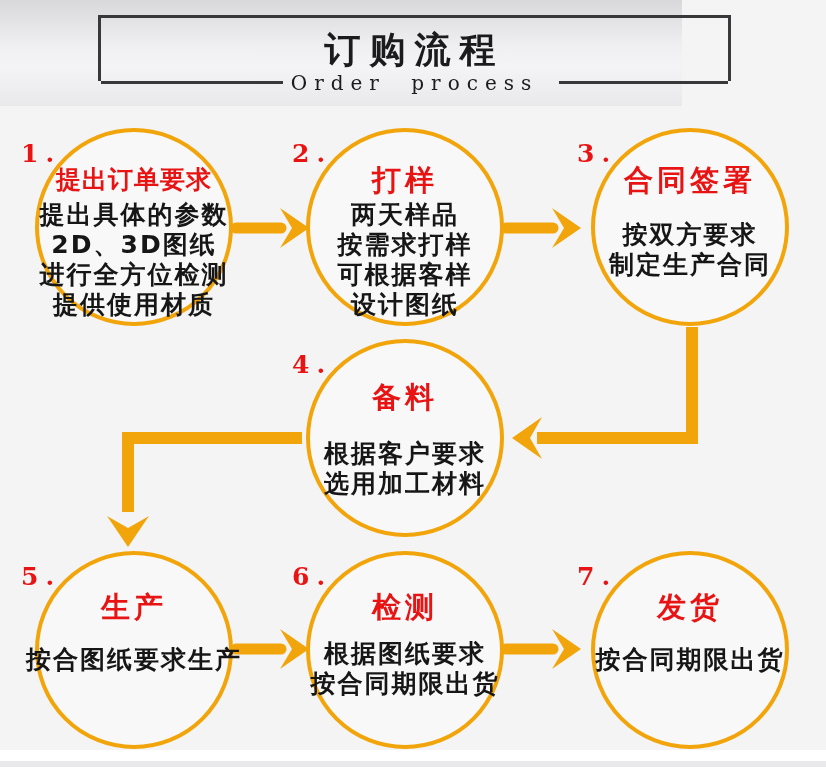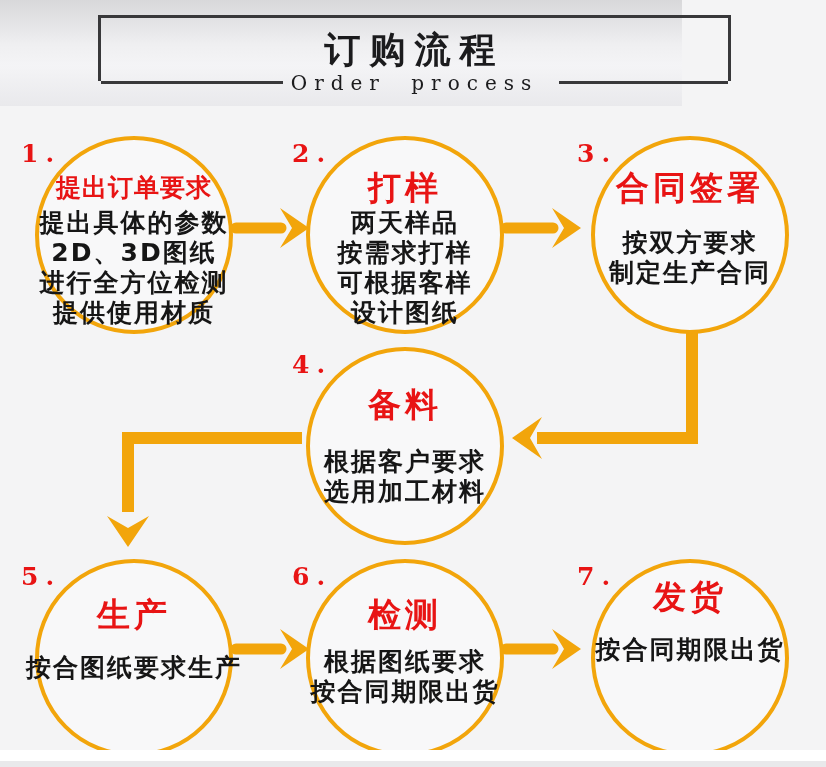--- a/index.html
+++ b/index.html
@@ -40,43 +40,43 @@
     letter-spacing:7px;word-spacing:12px;white-space:nowrap;
   }
   
   .arrows{position:absolute;left:0;top:0;width:826px;height:767px;}
   .arrows .shaft{stroke:var(--gold);stroke-width:11;stroke-linecap:round;fill:none;}
   .arrows .bend{stroke:var(--gold);stroke-width:12;stroke-linecap:butt;stroke-linejoin:miter;fill:none;}
   .arrows .dart{fill:var(--gold);}
   
   .step{position:absolute;width:198px;height:198px;}
   .circle{
-    position:absolute;left:0;top:8px;width:190px;height:190px;
+    position:absolute;left:0;top:0;width:190px;height:190px;
     border:4px solid var(--gold);border-radius:50%;
     background:#F8F8F9;
     display:flex;flex-direction:column;align-items:center;text-align:center;
   }
   .num{
     position:absolute;left:-14px;top:11px;z-index:2;
     color:var(--red);font-family:"DejaVu Serif","Liberation Serif",serif;
     font-weight:700;font-size:25px;letter-spacing:7px;white-space:nowrap;
   }
   .title{
-    color:var(--red);font-weight:700;font-size:33px;line-height:36px;
+    color:var(--red);font-weight:700;font-size:29px;line-height:36px;
     letter-spacing:4px;margin-top:30px;white-space:nowrap;
   }
   .lines{margin-top:2px;font-weight:700;font-size:25px;letter-spacing:2px;color:var(--ink);}
   .lines .line{line-height:30px;white-space:nowrap;}
   .c1{left:35px;top:128px;}  .c1 .title{font-size:25px;letter-spacing:1px;}
   .c2{left:306px;top:128px;}
   .c3{left:591px;top:128px;} .c3 .lines{margin-top:22px;}
   .c4{left:306px;top:339px;} .c4 .title{margin-top:36px;} .c4 .lines{margin-top:24px;}
   .c5{left:35px;top:551px;}  .c5 .title{margin-top:34px;} .c5 .lines{margin-top:20px;}
   .c6{left:306px;top:551px;} .c6 .title{margin-top:34px;} .c6 .lines{margin-top:14px;}
-  .c7{left:591px;top:551px;} .c7 .title{margin-top:16px;} .c7 .lines{margin-top:20px;}
+  .c7{left:591px;top:551px;} .c7 .title{margin-top:34px;} .c7 .lines{margin-top:20px;}
   
   .strip-white{position:absolute;left:0;top:750px;width:826px;height:11px;background:#FFFFFF;}
   .strip-grey{position:absolute;left:0;top:761px;width:826px;height:6px;background:#E9E9EB;}
 </style>
 </head>
 <body>
 
 <div class="canvas">
 
   <div class="top-band">

